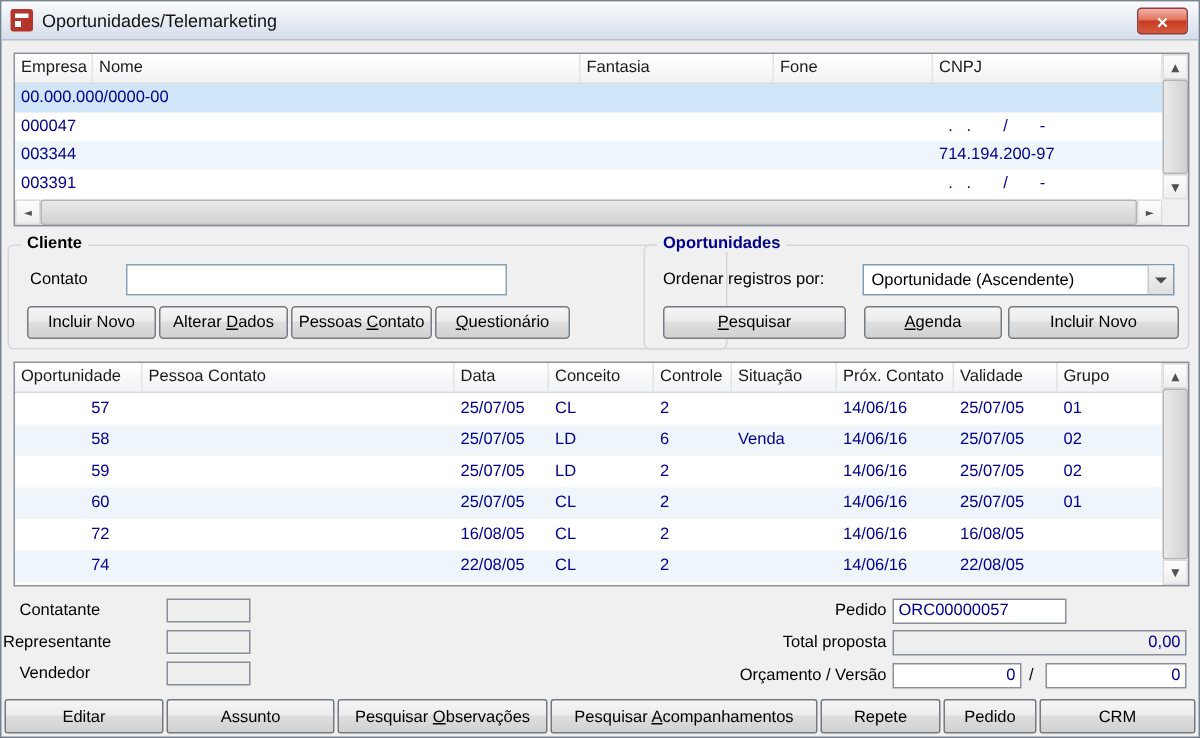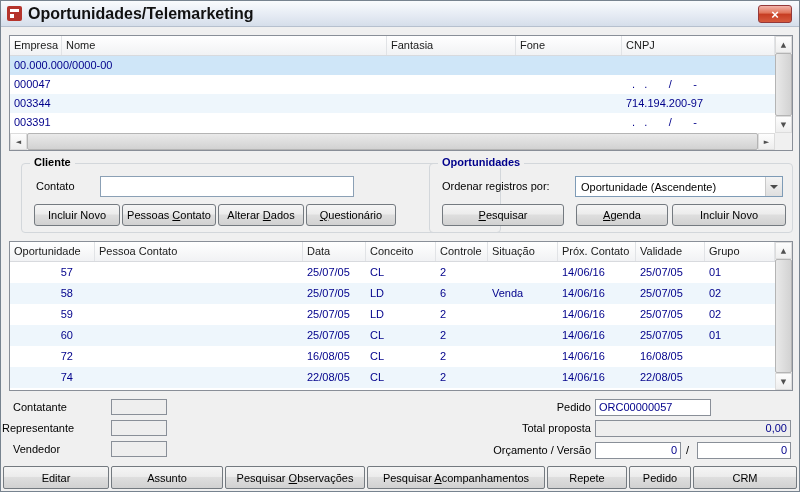--- a/index.html
+++ b/index.html
@@ -8,21 +8,21 @@
 
   .window { position: relative; width: 800px; height: 492px; background: #f0f0f0; border: 1px solid #77838f; overflow: hidden; }
 
   
   .titlebar { position: absolute; left: 0; top: 0; right: 0; height: 26px;
     background: linear-gradient(#f9fbfd, #e4eaf3 60%, #d5deea);
     border-bottom: 1px solid #b6c0ce; display: flex; align-items: center; padding: 0 6px; }
   .app-icon { width: 15px; height: 15px; margin-right: 6px; background: #b5342c; border-radius: 2px; position: relative; flex: 0 0 auto; }
   .app-icon::before { content: ""; position: absolute; left: 3px; top: 3px; right: 3px; height: 3px; background: #fff; }
   .app-icon::after { content: ""; position: absolute; left: 3px; top: 8px; width: 4px; bottom: 3px; background: #fff; }
-  .title-text { font-weight: bold; font-size: 16px; color: #111; text-align: center; }
+  .title-text { font-weight: normal; font-size: 12px; color: #111; text-align: center; }
   .close-btn { position: absolute; right: 7px; top: 4px; width: 34px; height: 18px; border: 1px solid #94393a; border-radius: 3px;
     background: linear-gradient(#f2b4ab, #e07257 45%, #c63c22 50%, #d65a3e);
     color: #fff; display: flex; align-items: center; justify-content: center; font-size: 13px; font-weight: bold; cursor: pointer; line-height: 1; padding: 0; }
 
   
   .grid { position: absolute; background: #fff; border: 1px solid #898f98; }
   .company-grid { left: 8px; top: 34px; width: 784px; height: 116px; }
   .opp-grid { left: 8px; top: 240px; width: 784px; height: 150px; }
   .grid-content { position: absolute; left: 0; top: 0; overflow: hidden; }
   .company-grid .grid-content { right: 17px; bottom: 17px; }
@@ -49,21 +49,21 @@
   .hscroll { position: absolute; left: 0; right: 17px; bottom: 0; height: 17px; background: #f0f0f0; display: flex; }
   .corner { position: absolute; right: 0; bottom: 0; width: 17px; height: 17px; background: #f0f0f0; }
   .sb-btn { width: 17px; height: 17px; flex: 0 0 auto; display: flex; align-items: center; justify-content: center;
     font-size: 7px; color: #505050; background: linear-gradient(#fdfdfd, #eeeeee); border: 1px solid #dcdcdc; font-family: "DejaVu Sans", sans-serif; }
   .sb-thumb { flex: 1; background: linear-gradient(to right, #e9e9e9, #d2d2d2); border: 1px solid #b4b4b4; border-radius: 2px; }
   .hscroll .sb-thumb { background: linear-gradient(#e9e9e9, #d2d2d2); }
 
   
   .groupbox { position: absolute; border: 1px solid #d3d7db; border-radius: 4px; }
   .gb-title { position: absolute; top: -8px; left: 8px; background: #f0f0f0; padding: 0 4px; font-weight: bold; color: #000; }
-  .gb-cliente { left: 20px; top: 162px; width: 480px; height: 70px; }
+  .gb-cliente { left: 4px; top: 162px; width: 480px; height: 70px; }
   .gb-oport { left: 428px; top: 162px; width: 364px; height: 70px; }
   .gb-oport .gb-title { color: #00008B; }
   .lbl { color: #000; }
 
   .contato-lbl { position: absolute; left: 14px; top: 16px; }
   .contato-input { position: absolute; left: 78px; top: 12px; width: 254px; height: 21px; border: 1px solid #8ba0b5; background: #fff; font-family: inherit; font-size: 11px; padding: 0 4px; }
 
   .win-btn { height: 22px; border: 1px solid #747a80; border-radius: 3px;
     background: linear-gradient(#f5f5f5, #ececec 45%, #dedede 50%, #d1d1d1);
     font-family: Liberation Sans, sans-serif; font-size: 11px; color: #000; cursor: pointer; padding: 0 4px; white-space: nowrap; overflow: hidden; }
@@ -150,22 +150,22 @@
     </div>
     <div class="corner"></div>
   </div>
 
   <div class="groupbox gb-cliente">
     <span class="gb-title">Cliente</span>
     <span class="lbl contato-lbl">Contato</span>
     <input class="contato-input" value="" style="">
     <div class="gb-btn-row">
       <button class="win-btn" style="width:86px">Incluir Novo</button>
+      <button class="win-btn" style="width:86px">Alterar <u>D</u>ados</button>
       <button class="win-btn" style="width:94px">Pessoas <u>C</u>ontato</button>
-      <button class="win-btn" style="width:86px">Alterar <u>D</u>ados</button>
       <button class="win-btn" style="width:90px"><u>Q</u>uestionário</button>
     </div>
   </div>
 
   <div class="groupbox gb-oport">
     <span class="gb-title">Oportunidades</span>
     <span class="lbl ordenar-lbl">Ordenar registros por:</span>
     <div class="combo">
       <span class="combo-value">Oportunidade (Ascendente)</span>
       <span class="combo-arrow"></span>

